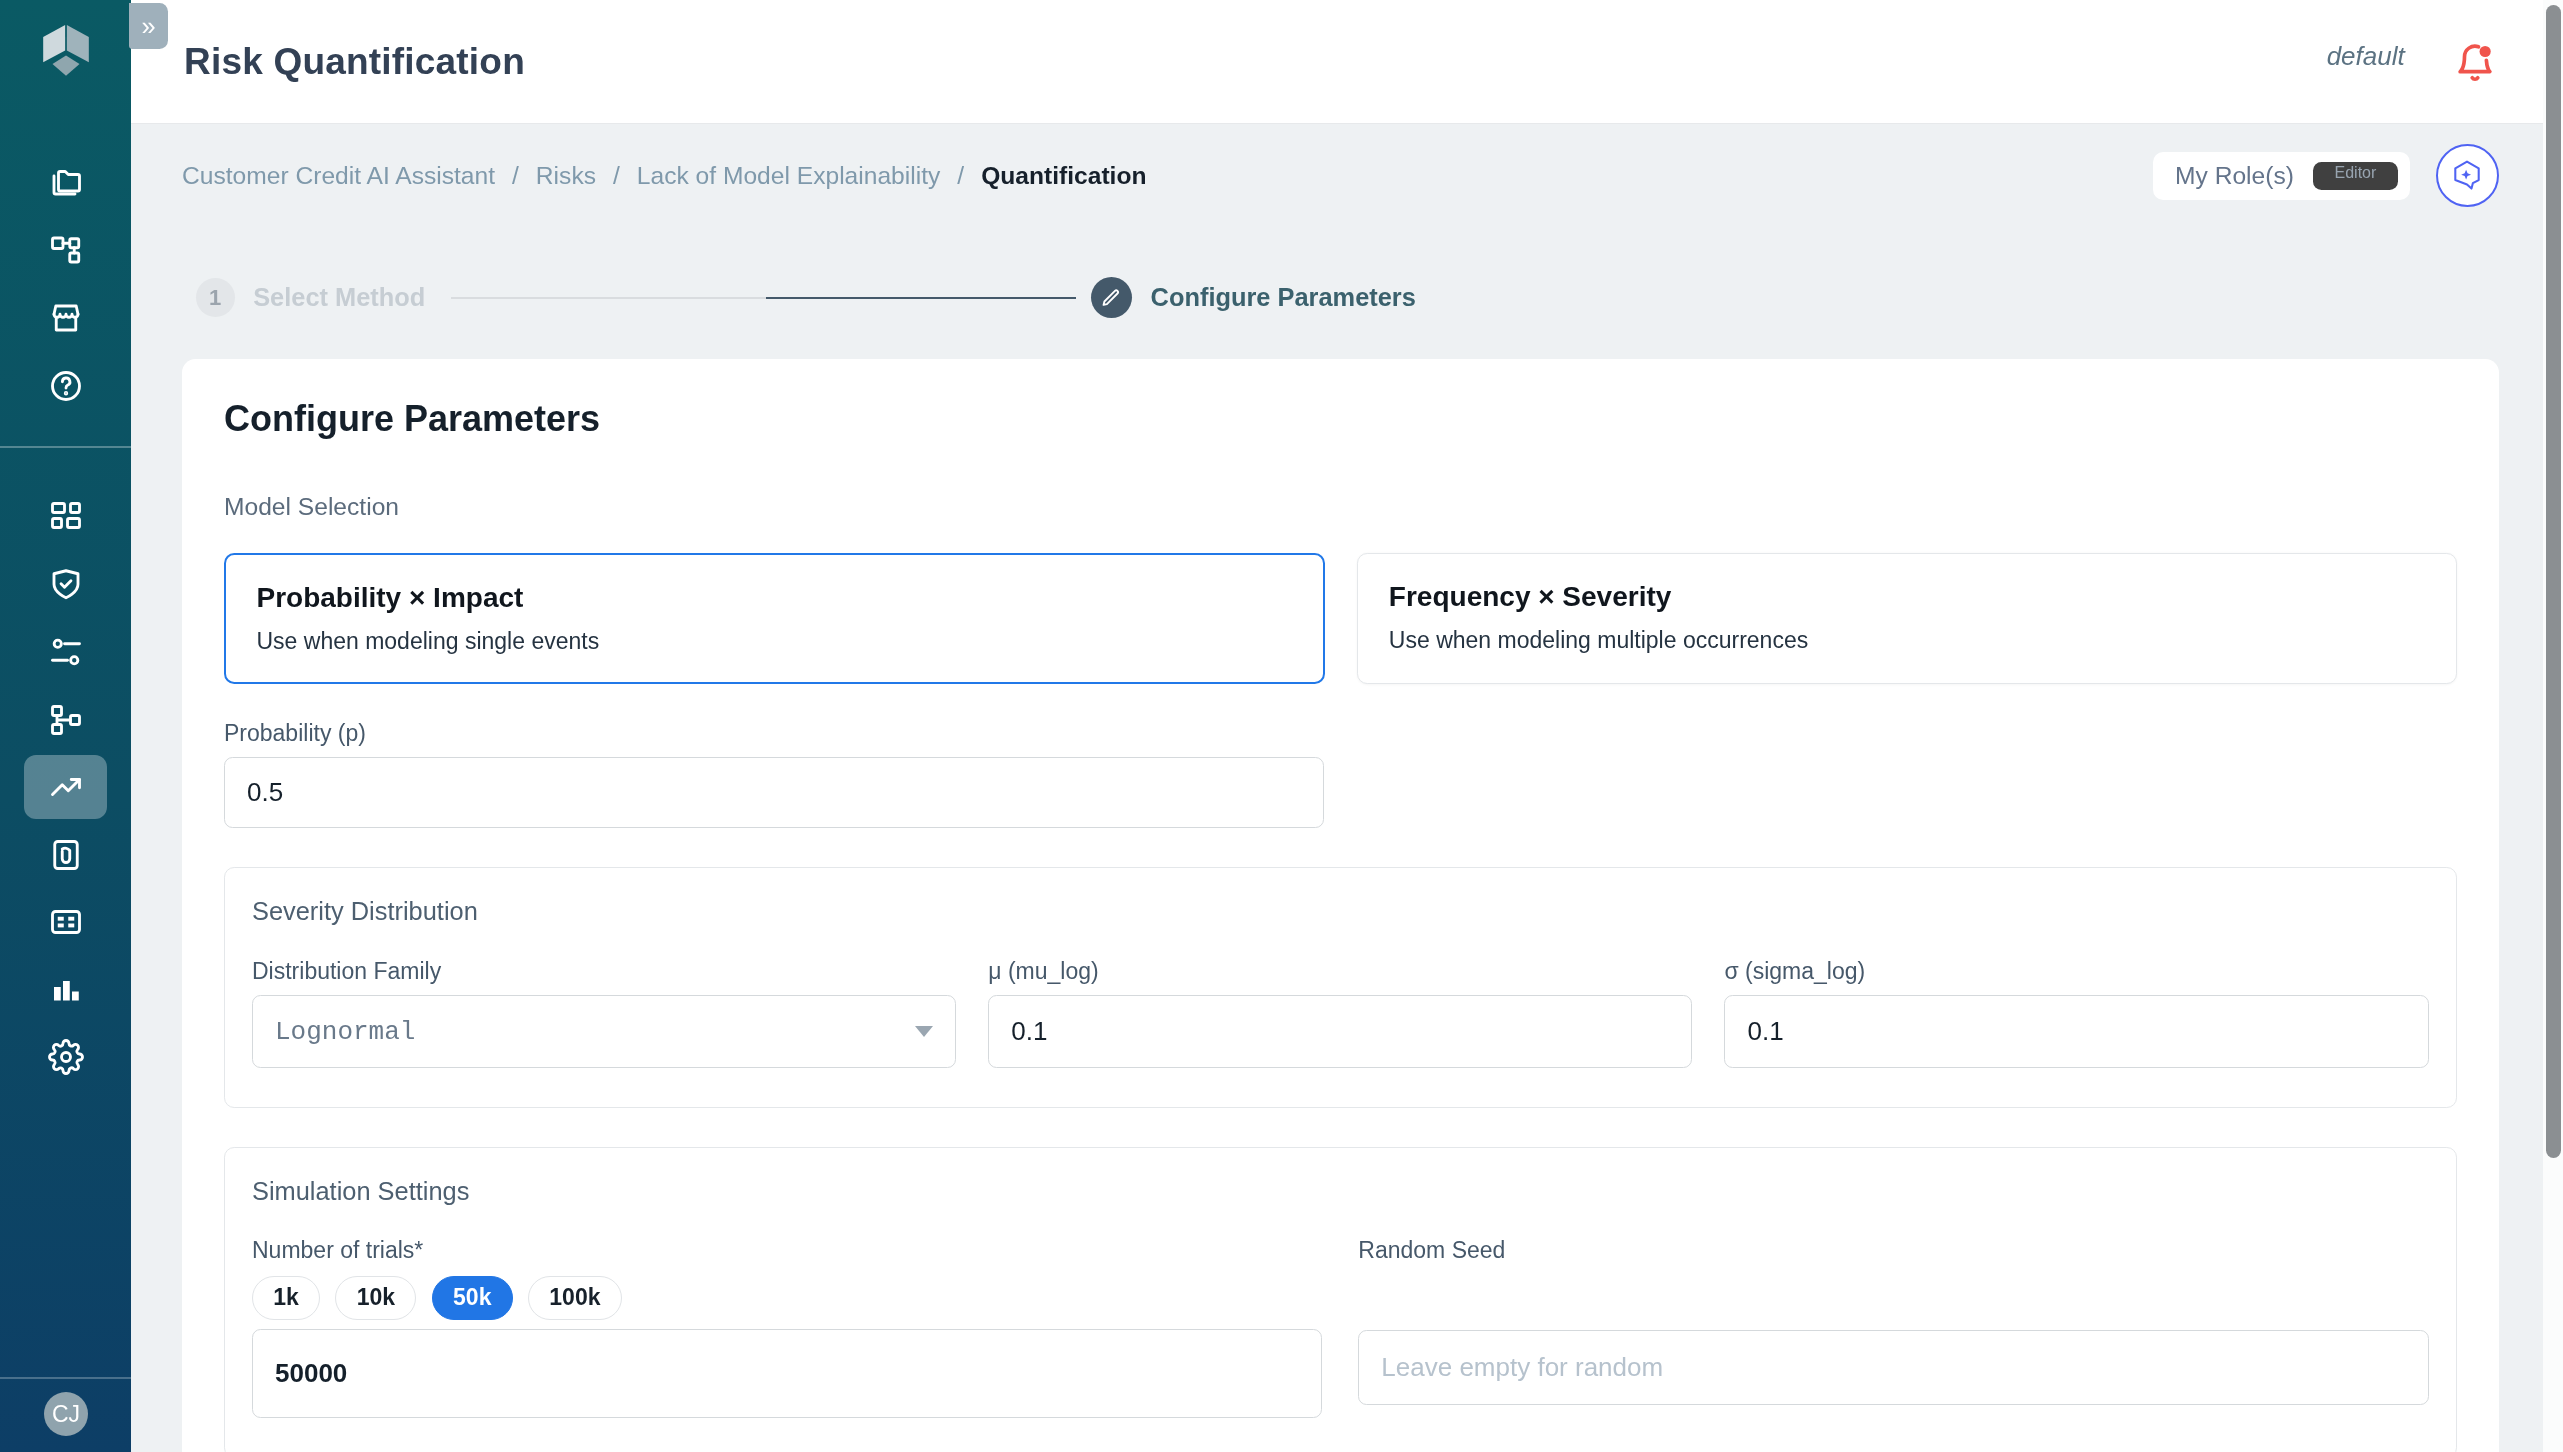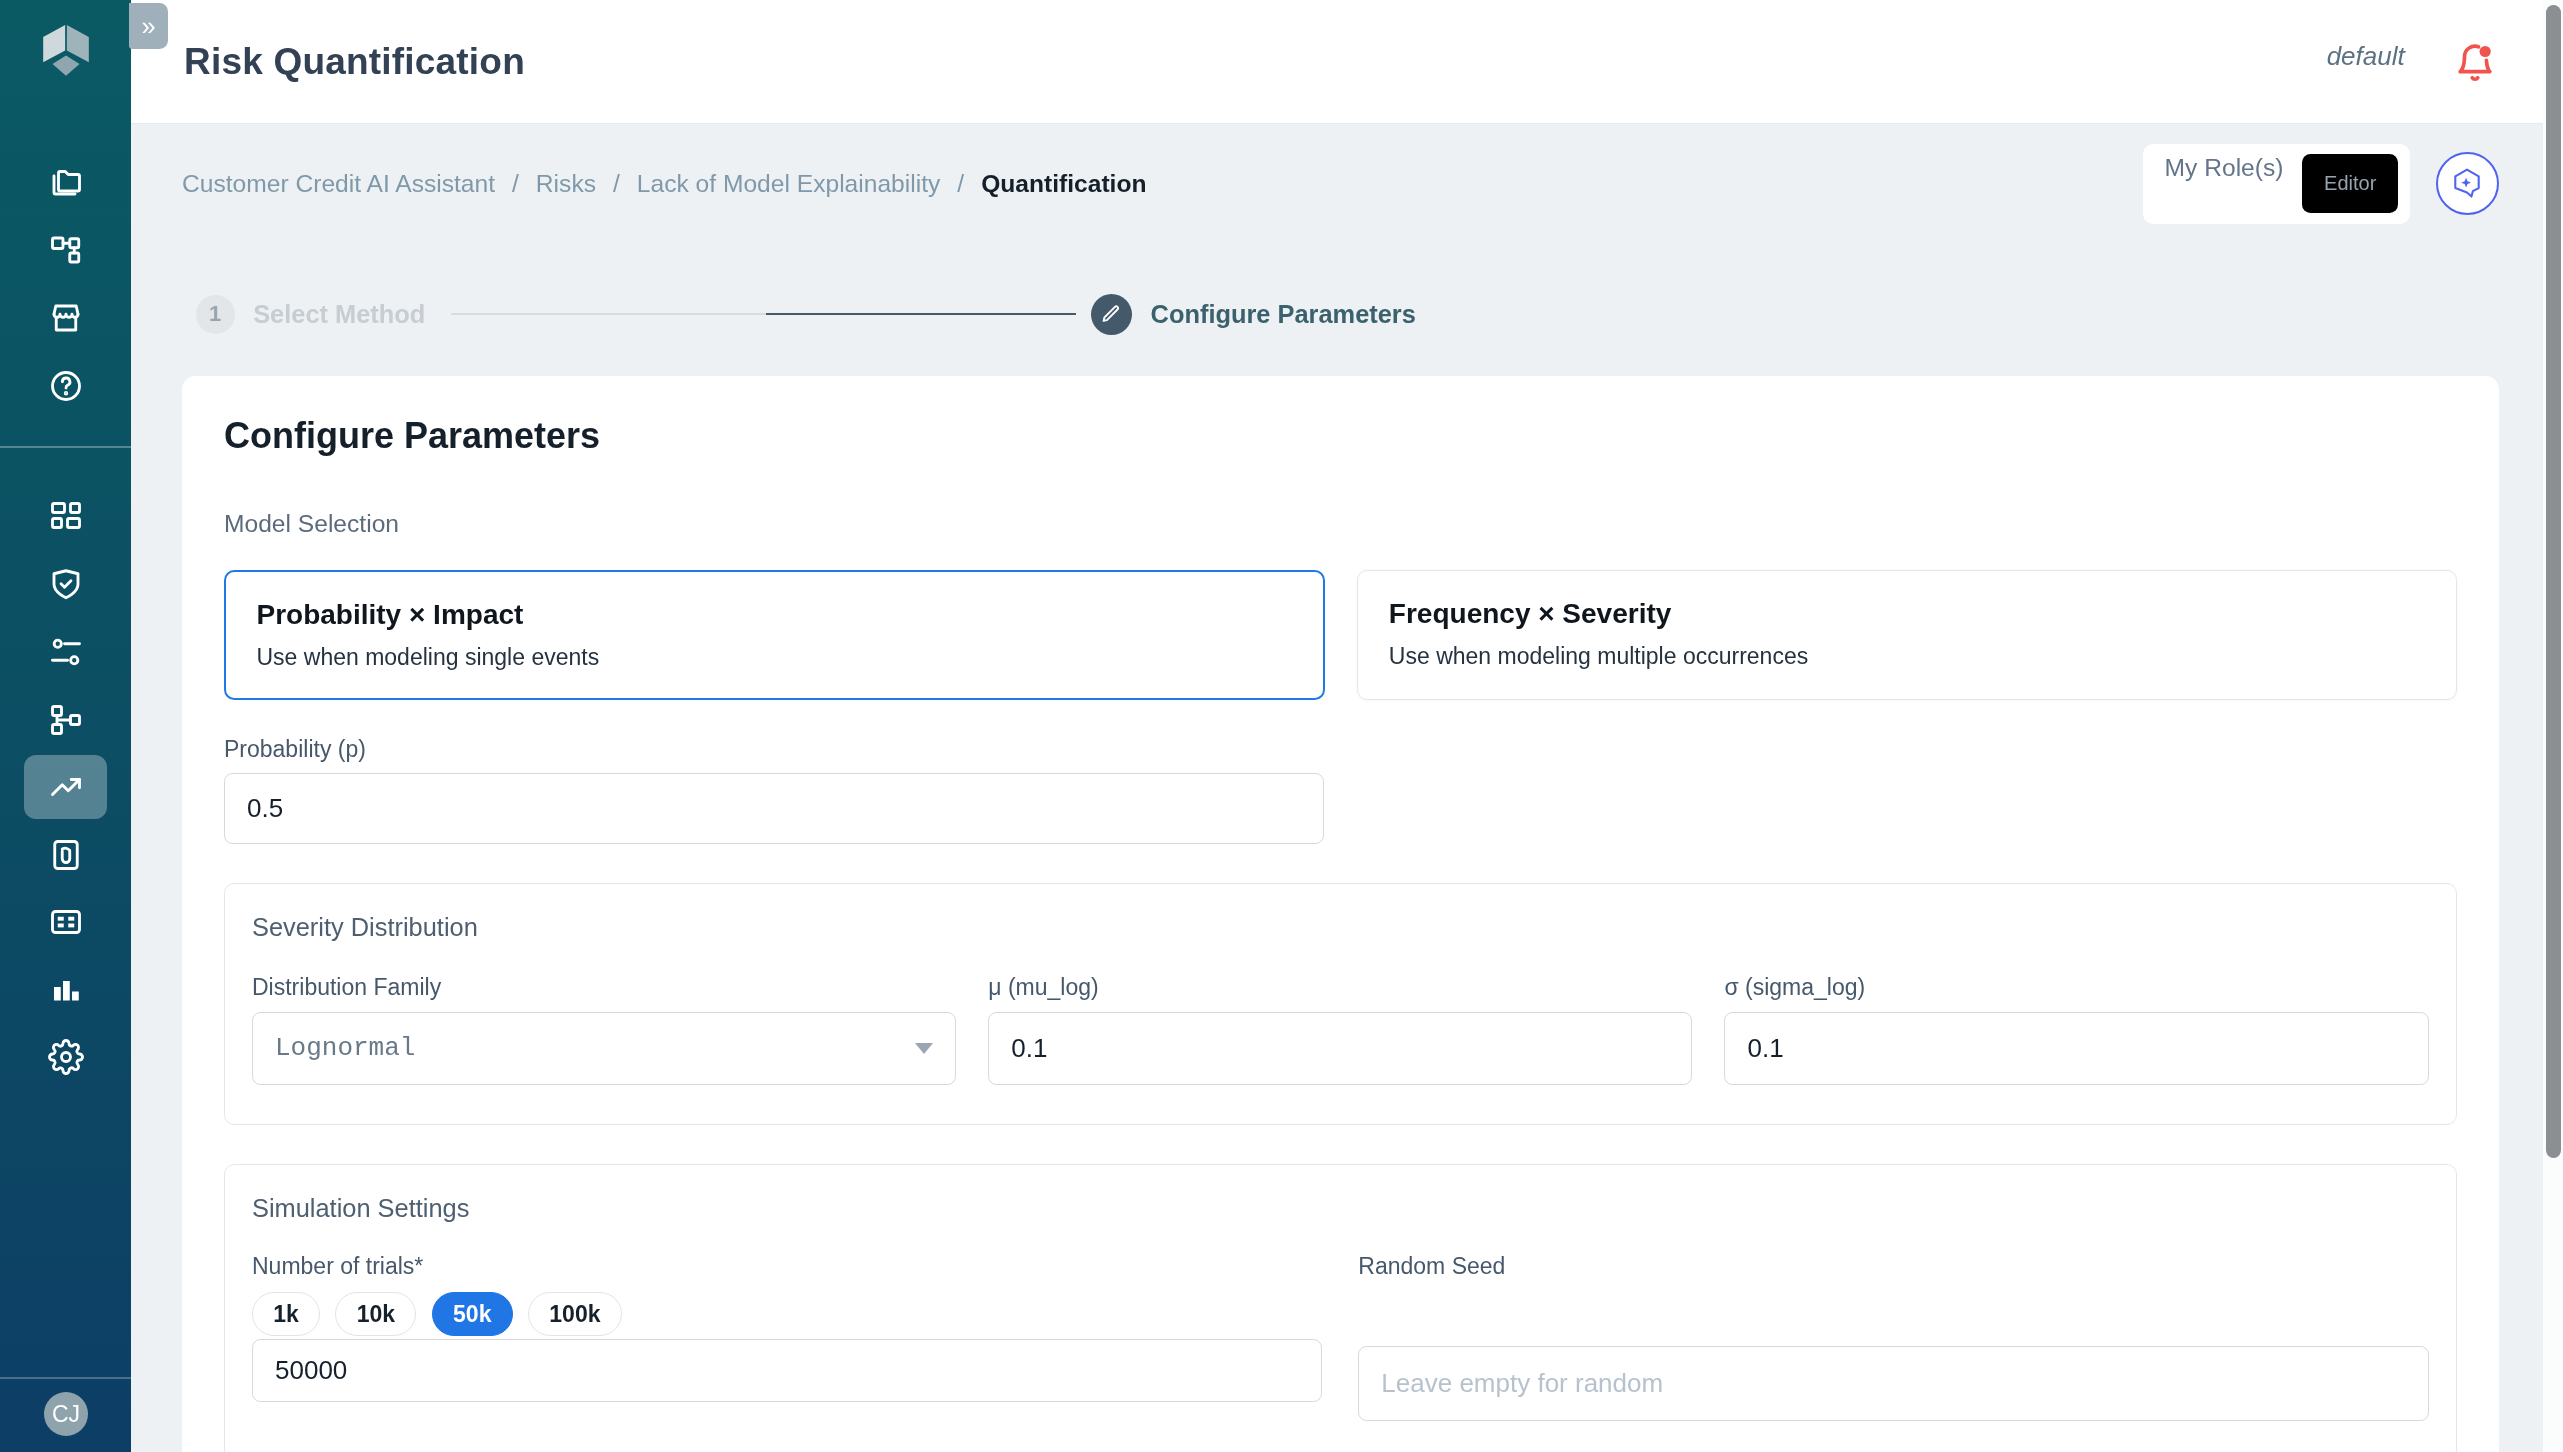--- a/index.html
+++ b/index.html
@@ -45,22 +45,22 @@
 
   .crumb-row { margin-top:20.3px; display:flex; align-items:center; justify-content:space-between;gap:47px; }
   .breadcrumb { display:flex; align-items:center; gap:17px; font-size:24.6px; }
   .crumb-link { color:#7f99ab; cursor:pointer; }
   .crumb-sep { color:#7f99ab; }
   .crumb-current { color:#16202b; font-weight:bold; }
   .roles-wrap { display:flex; align-items:center; }
   .roles-pill { background:#fff; border-radius:10.2px; padding:10.2px 12px 10.2px 22px;
     display:flex; gap:18.6px; }
   .roles-label { font-size:24.6px; color:#64748b; }
-  .editor-badge { background:#000000; border-radius:8.5px; padding:18px 22px;
-    font-size:20px; color:#98a4b0; }
+  .editor-badge { background:#404040; border-radius:8.5px; padding:2px 22px;
+    font-size:16px; color:#98a4b0; }
   .ai-btn { width:63px; height:63px; border-radius:50%; border:2.5px solid #4f63f3; background:#fff;
     margin-left:25.4px; display:flex; align-items:center; justify-content:center; cursor:pointer; }
   .ai-btn svg { width:36px; height:36px; stroke:#4f63f3; fill:none; stroke-width:2.3;
     stroke-linecap:round; stroke-linejoin:round; }
 
   
   .stepper { margin-top:70px; display:flex; align-items:center; padding-left:13.6px; }
   .step-circle-1 { width:39px; height:39px; border-radius:50%; background:#e3e6e9; color:#9ba4ad;
     font-size:22px; font-weight:bold; display:flex; align-items:center; justify-content:center; }
   .step-label-inactive { margin-left:18.6px; font-size:25.4px; font-weight:bold; color:#c6cdd3; }
@@ -100,21 +100,21 @@
   .select-box { margin-top:10.2px; height:73px; border:1.7px solid #d5d9dc; border-radius:8.5px;
     display:flex; align-items:center; justify-content:space-between; padding:0 22px;
     font-size:26px; color:#69798a; cursor:pointer; background:#fff;font-family:Liberation Mono, monospace; }
   .caret { width:0; height:0; border-left:9.3px solid transparent; border-right:9.3px solid transparent;
     border-top:11px solid #9aa6b1; }
 
   .pills { margin-top:12px; display:flex; gap:15.3px; }
   .pill { border:1.7px solid #e1e4e7; background:#fff; border-radius:847px; padding:7.6px 20.3px;
     font-size:23px; font-weight:bold; color:#17212b; cursor:pointer; }
   .pill.active { background:#2176e5; border-color:#2176e5; color:#fff; }
-  .trials-input { margin-top:3px; height:63px; }
+  .trials-input { margin-top:9px; height:89px;font-weight:bold; }
   .seed-input { margin-top:66px; height:75px; }
 
   
   .scrollbar { position:absolute; right:0; top:0; width:20.3px; height:1453px; background:#fbfcfc; }
   .scroll-thumb { position:absolute; right:2.5px; top:5.1px; width:14.4px; height:1153px;
     background:#8b8f92; border-radius:7.6px; cursor:pointer; }
 </style>
 </head>
 <body>
 

